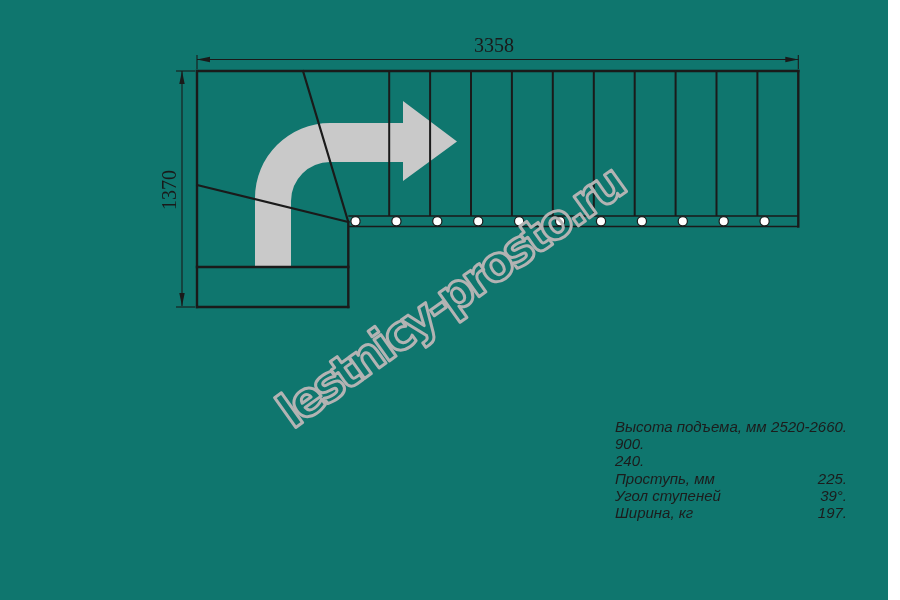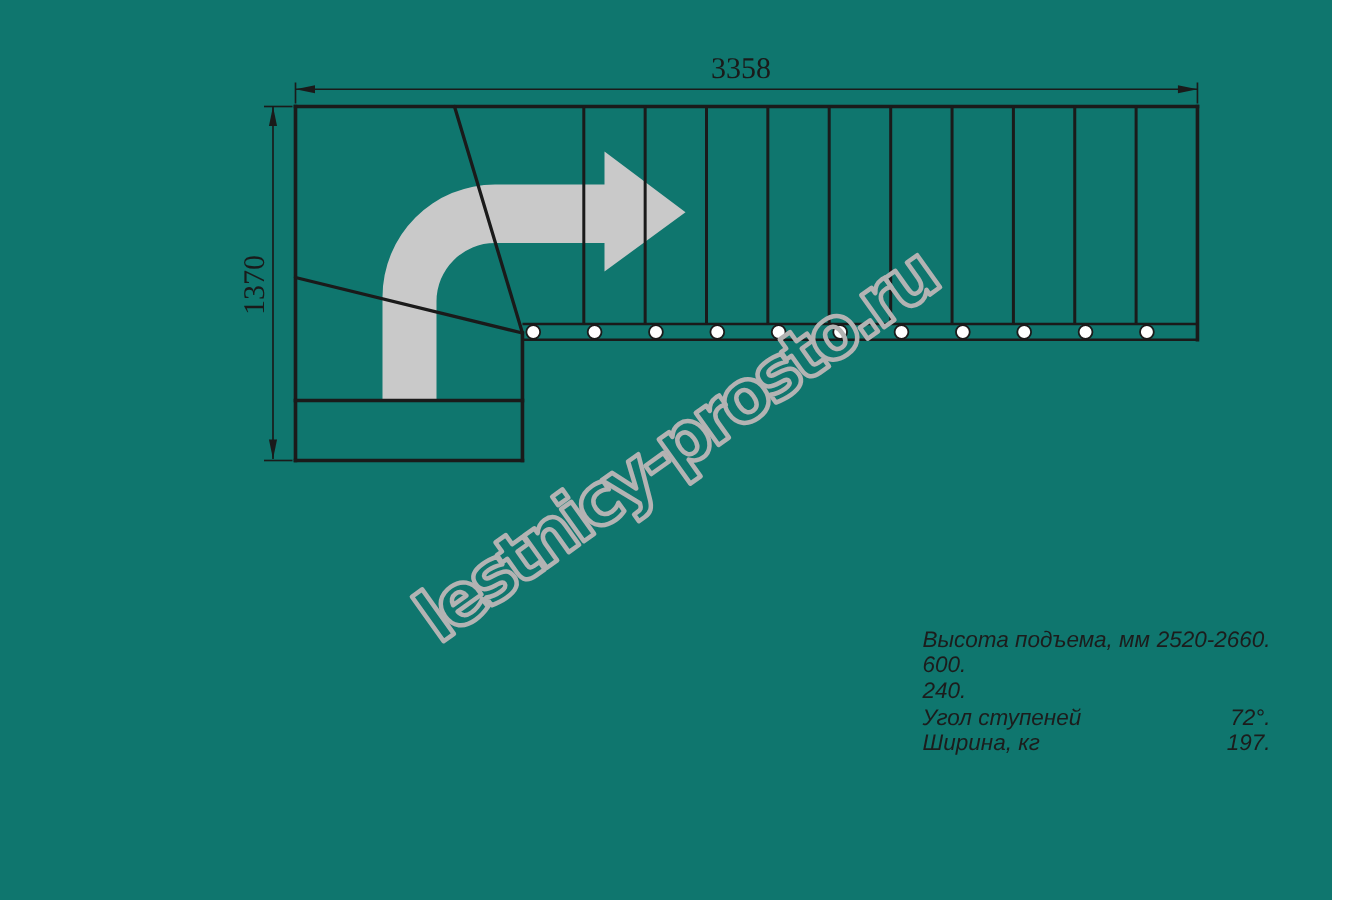--- a/index.html
+++ b/index.html
@@ -97,28 +97,32 @@
 
     <text class="watermark" text-anchor="middle" dominant-baseline="middle" transform="translate(452,300) rotate(-35.5)">lestnicy-prosto.ru</text>
   </svg>
 
   <div class="spec-table">
     <div class="spec-row">
       <span class="spec-label">Высота подъема, мм</span>
       <span class="spec-value">2520-2660.</span>
     </div>
     <div class="spec-row">
-      <span class="spec-value">600.</span>
+      <span class="spec-value">900.</span>
     </div>
     <div class="spec-row">
       <span class="spec-value">240.</span>
     </div>
     <div class="spec-row">
+      <span class="spec-label">Проступь, мм</span>
+      <span class="spec-value">225.</span>
+    </div>
+    <div class="spec-row">
       <span class="spec-label">Угол ступеней</span>
-      <span class="spec-value">72°.</span>
+      <span class="spec-value">39°.</span>
     </div>
     <div class="spec-row">
       <span class="spec-label">Ширина, кг</span>
       <span class="spec-value">197.</span>
     </div>
   </div>
 
 </div>
 
 </body></html>

